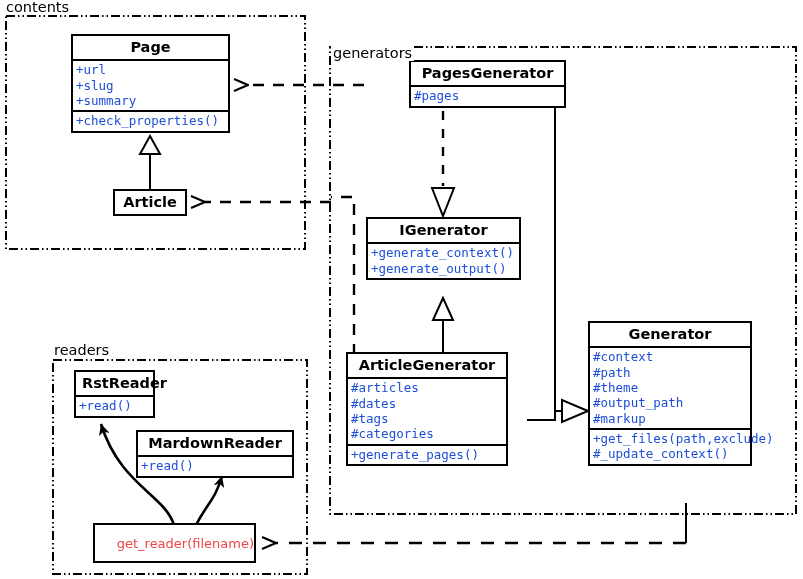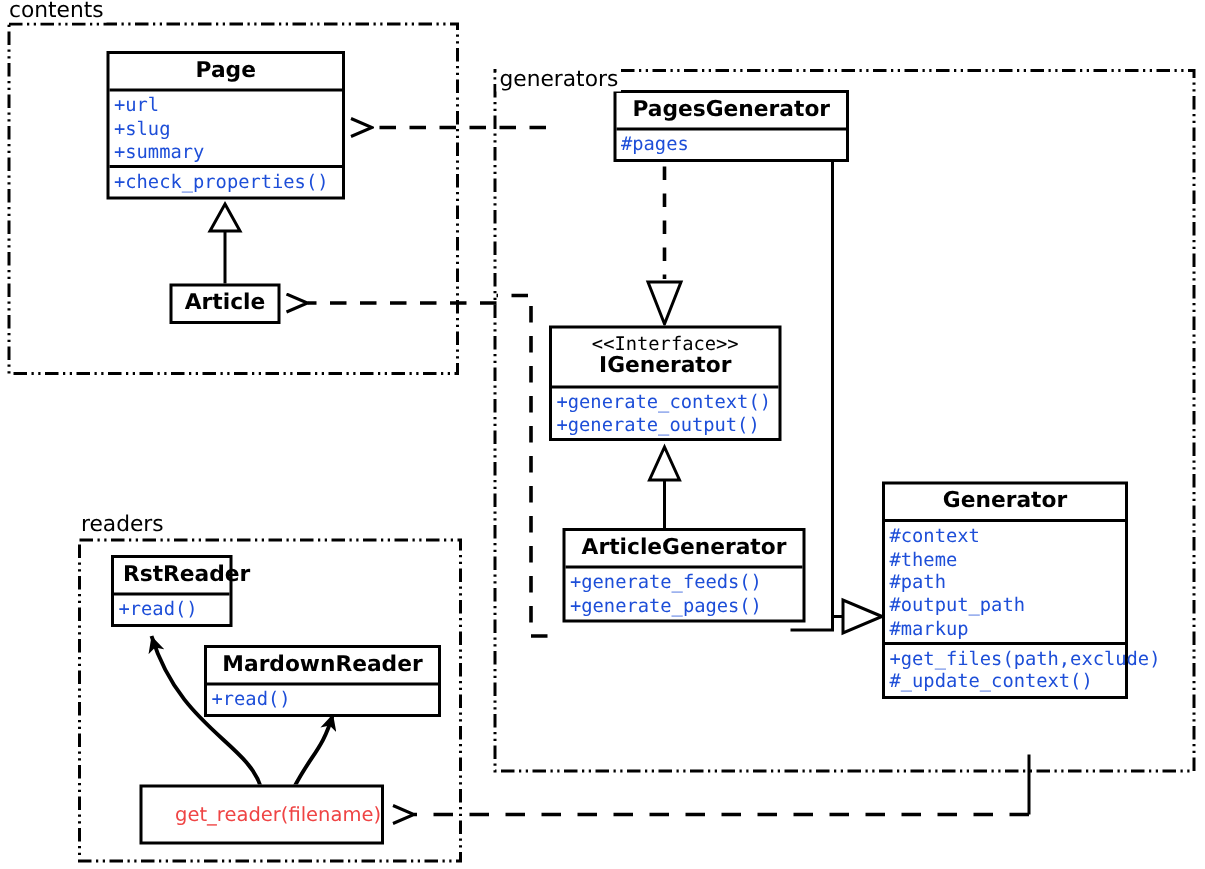--- a/index.html
+++ b/index.html
@@ -208,43 +208,47 @@
 
   <div class="uml-class" style="left:364px; top:60px; width:157px;margin-left:45px;">
     <div class="uml-name">PagesGenerator</div>
     <div class="uml-compartment uml-sep">
       <div>#pages</div>
     </div>
   </div>
 
   <div class="uml-class" style="left:366px; top:217px; width:155px;">
     <div style="padding:3px 6px 4px 6px;">
-      <div class="uml-stereotype">&lt;&lt;Interface&gt;&gt;</div>
       <div class="uml-name" style="padding:0;">IGenerator</div>
     </div>
     <div class="uml-compartment uml-sep">
       <div>+generate_context()</div>
       <div>+generate_output()</div>
     </div>
   </div>
 
-  <div class="uml-class" style="left:375px; top:352px; width:162px;">
+  <div class="uml-class" style="left:346px; top:352px; width:162px;">
     <div class="uml-name">ArticleGenerator</div>
     <div class="uml-compartment uml-sep">
-      <div>+generate_feeds()</div>
+      <div>#articles</div>
+      <div>#dates</div>
+      <div>#tags</div>
+      <div>#categories</div>
+    </div>
+    <div class="uml-compartment uml-sep">
       <div>+generate_pages()</div>
     </div>
   </div>
 
   <div class="uml-class" style="left:588px; top:321px; width:164px;">
     <div class="uml-name">Generator</div>
     <div class="uml-compartment uml-sep">
       <div>#context</div>
+      <div>#path</div>
       <div>#theme</div>
-      <div>#path</div>
       <div>#output_path</div>
       <div>#markup</div>
     </div>
     <div class="uml-compartment uml-sep">
       <div>+get_files(path,exclude)</div>
       <div>#_update_context()</div>
     </div>
   </div>
 
   <div class="uml-class" style="left:74px; top:370px; width:81px;">

